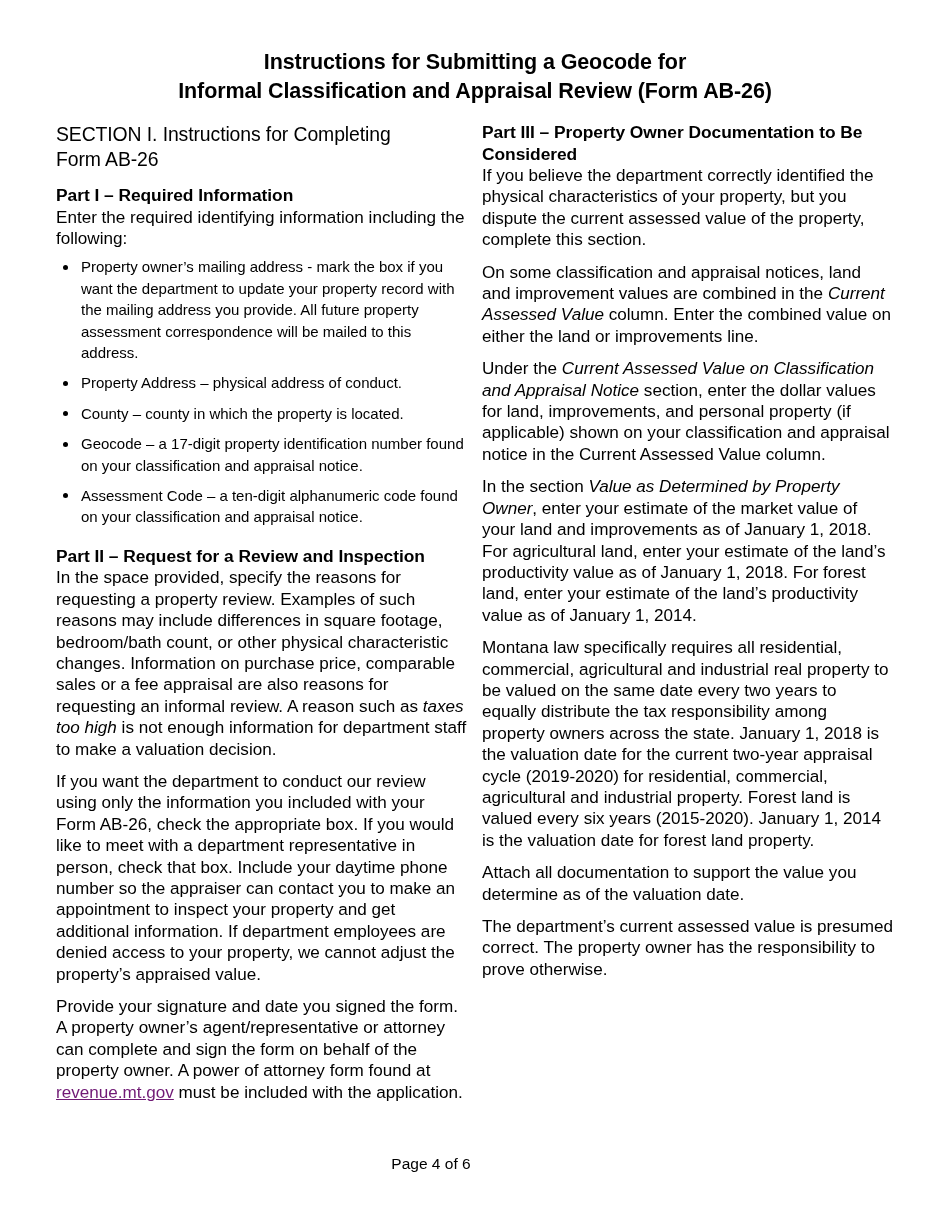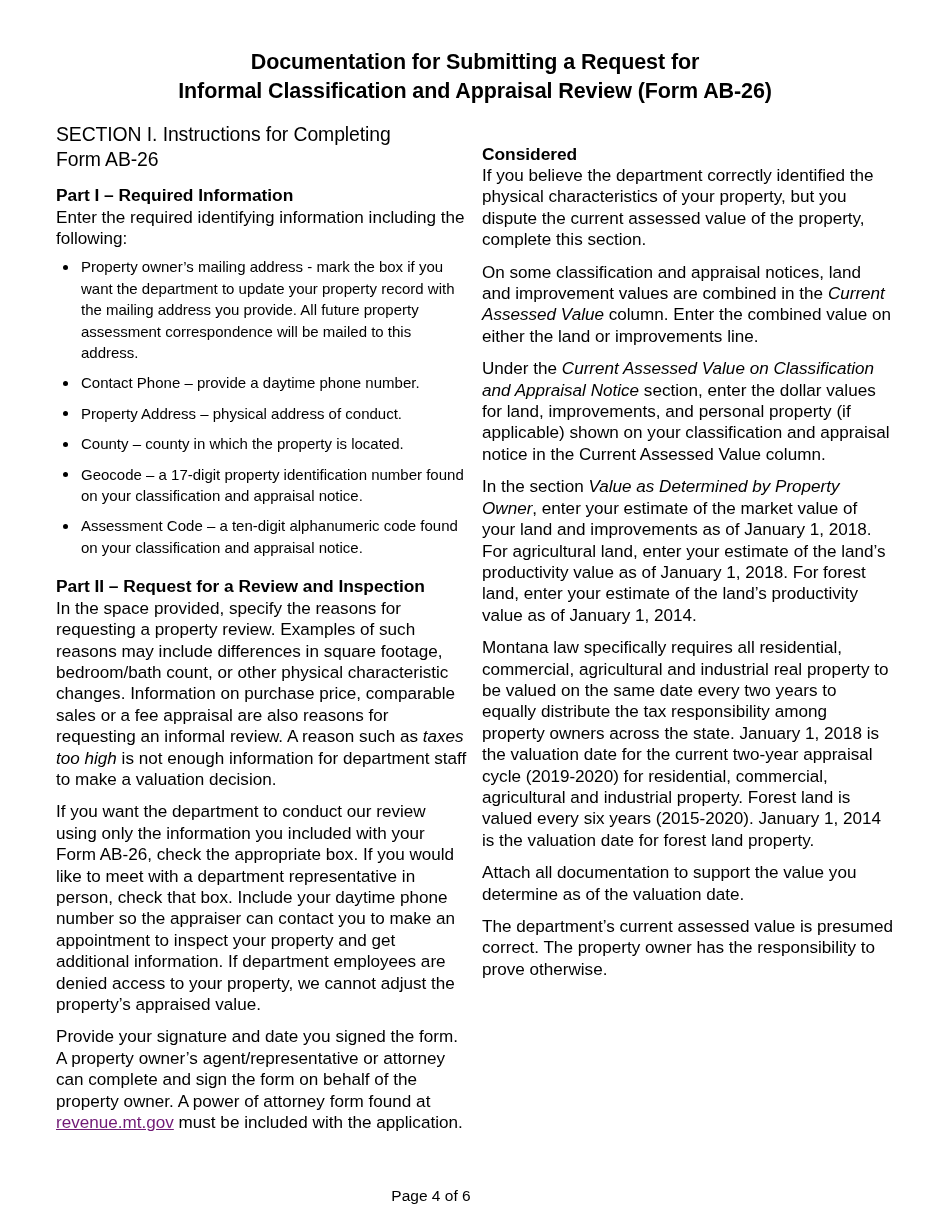--- a/index.html
+++ b/index.html
@@ -104,58 +104,54 @@
     text-decoration: underline;
     text-align: right;
   }
 
   .gap-before-part2 { height: 13px; }
 
   
   .footer {
     position: absolute;
     left: 0;
-    top: 1186px;
+    top: 1154px;
     width: 862px;
     text-align: center;
     font-size: 15.5px;
     line-height: 19px;
   }
 </style>
 </head>
 <body>
 
 <div class="page">
 
   <div class="doc-title">
-    <span class="tline">Documentation for Submitting a Request for</span>
+    <span class="tline">Instructions for Submitting a Geocode for</span>
     <span class="tline">Informal Classification and Appraisal Review (Form AB-26)</span>
   </div>
 
   <div class="col col-left">
 
     <h2 class="section-head">
       <span>SECTION I. Instructions for Completing</span><br>
       <span>Form AB-26</span>
     </h2>
 
     <h3 class="part-head">Part I – Required Information</h3>
     <p class="body tight follow">Enter the required identifying information including the following:</p>
 
     <ul class="bullets">
       <li>
         <span class="dot"></span>
         <span>Property owner’s mailing address - mark the box if you want the department to update your property record with the mailing address you provide. All future property assessment correspondence will be mailed to this address.</span>
       </li>
       <li>
         <span class="dot"></span>
-        <span>Contact Phone – provide a daytime phone number.</span>
-      </li>
-      <li>
-        <span class="dot"></span>
         <span>Property Address – physical address of conduct.</span>
       </li>
       <li>
         <span class="dot"></span>
         <span>County – county in which the property is located.</span>
       </li>
       <li>
         <span class="dot"></span>
         <span>Geocode – a 17-digit property identification number found on your classification and appraisal notice.</span>
       </li>
@@ -173,21 +169,21 @@
 
     <p class="body">If you want the department to conduct our review using only the information you included with your Form AB-26, check the appropriate box. If you would like to meet with a department representative in person, check that box. Include your daytime phone number so the appraiser can contact you to make an appointment to inspect your property and get additional information. If department employees are denied access to your property, we cannot adjust the property’s appraised value.</p>
 
     <p class="body"><span>Provide your signature and date you signed the form. A property owner’s agent/representative or attorney can complete and sign the form on behalf of the property owner. A power of attorney form found at </span><a class="inline-link" href="#">revenue.mt.gov</a><span> must be included with the application.</span></p>
 
   </div>
 
   <div class="col col-right">
 
     <h3 class="part-head">
-      <br>
+      <span>Part III – Property Owner Documentation to Be</span><br>
       <span>Considered</span>
     </h3>
 
     <p class="body follow">If you believe the department correctly identified the physical characteristics of your property, but you dispute the current assessed value of the property, complete this section.</p>
 
     <p class="body"><span>On some classification and appraisal notices, land and improvement values are combined in the </span><span class="it">Current Assessed Value</span><span> column. Enter the combined value on either the land or improvements line.</span></p>
 
     <p class="body"><span>Under the </span><span class="it">Current Assessed Value on Classification and Appraisal Notice</span><span> section, enter the dollar values for land, improvements, and personal property (if applicable) shown on your classification and appraisal notice in the Current Assessed Value column.</span></p>
 
     <p class="body"><span>In the section </span><span class="it">Value as Determined by Property Owner</span><span>, enter your estimate of the market value of your land and improvements as of January 1, 2018. For agricultural land, enter your estimate of the land’s productivity value as of January 1, 2018. For forest land, enter your estimate of the land’s productivity value as of January 1, 2014.</span></p>

